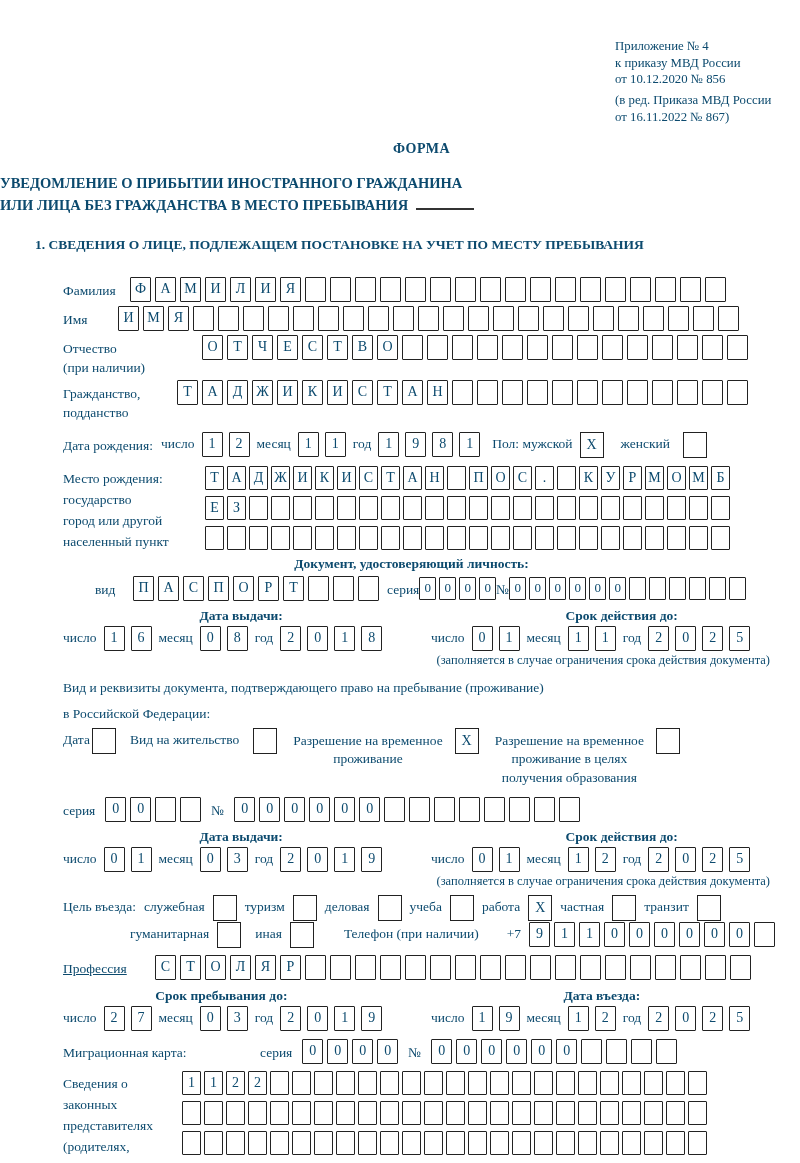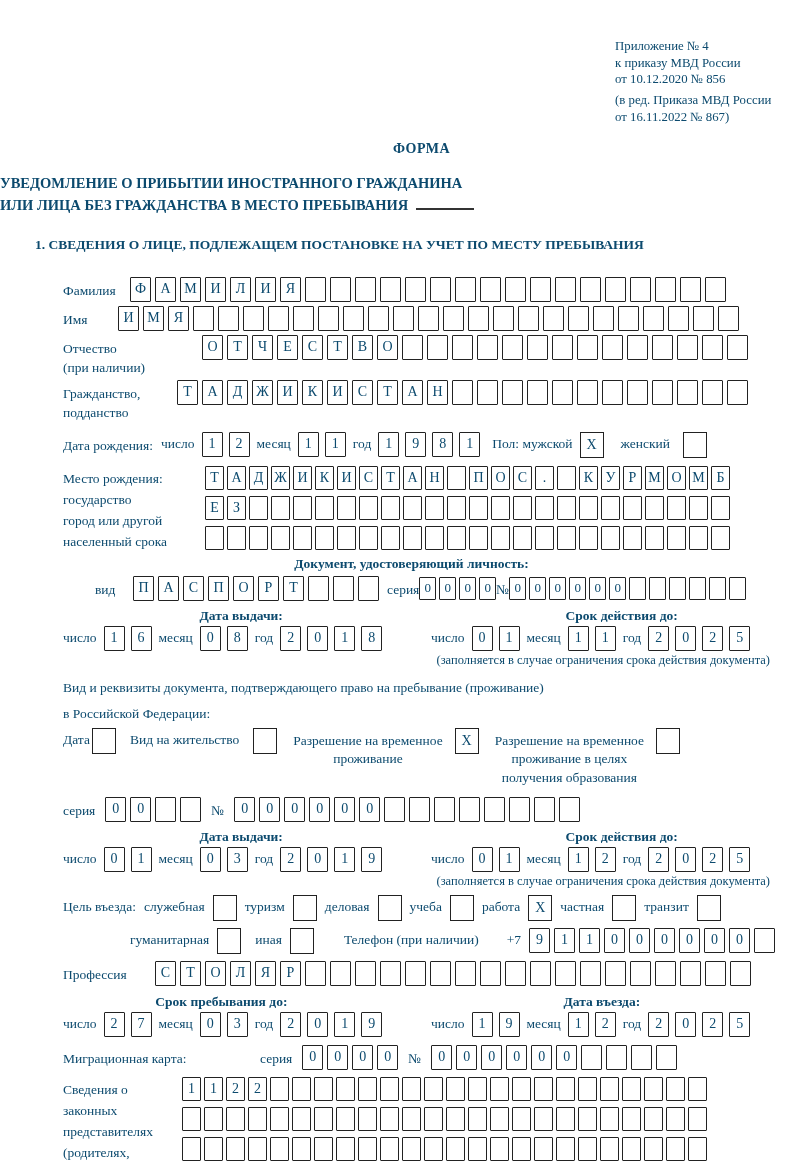--- a/index.html
+++ b/index.html
@@ -223,21 +223,21 @@
       <span class="w" style="margin-left:10px;">женский</span>
       <span class="checkbox" style="margin-left:6px;"></span>
     </div>
   </div>
 
   <div class="r" style="margin-top:8px;">
     <div class="lbl labels-col" style="width:142px;padding-top:2px;">
       <div>Место рождения:</div>
       <div>государство</div>
       <div>город или другой</div>
-      <div>населенный срока</div>
+      <div>населенный пункт</div>
     </div>
     <div class="rowsgap">
       <div class="cells md">
           <span class="cell">Т</span>
           <span class="cell">А</span>
           <span class="cell">Д</span>
           <span class="cell">Ж</span>
           <span class="cell">И</span>
           <span class="cell">К</span>
           <span class="cell">И</span>
@@ -507,21 +507,21 @@
     <span class="optlabel">учеба</span>
     <span class="checkbox"></span>
     <span class="optlabel">работа</span>
     <span class="checkbox">X</span>
     <span class="optlabel">частная</span>
     <span class="checkbox"></span>
     <span class="optlabel">транзит</span>
     <span class="checkbox"></span>
   </div>
 
-  <div class="r" style="margin-top:7px;gap:8px;">
+  <div class="r" style="margin-top:1px;gap:8px;">
     <span class="optlabel" style="margin-left:67px;">гуманитарная</span>
     <span class="checkbox"></span>
     <span class="optlabel" style="margin-left:6px;">иная</span>
     <span class="checkbox"></span>
     <span class="optlabel" style="margin-left:22px;">Телефон (при наличии)</span>
     <span class="optlabel" style="margin-left:20px;">+7</span>
     <span class="cells">
         <span class="cell">9</span>
         <span class="cell">1</span>
         <span class="cell">1</span>
@@ -529,21 +529,21 @@
         <span class="cell">0</span>
         <span class="cell">0</span>
         <span class="cell">0</span>
         <span class="cell">0</span>
         <span class="cell">0</span>
         <span class="cell"></span>
       </span>
   </div>
 
   <div class="r" style="margin-top:7px;">
-    <div class="lbl" style="width:92px;">Профессия</div>
+    <div class="lbl" style="width:92px;text-decoration:underline;">Профессия</div>
     <div class="cells">
         <span class="cell">С</span>
         <span class="cell">Т</span>
         <span class="cell">О</span>
         <span class="cell">Л</span>
         <span class="cell">Я</span>
         <span class="cell">Р</span>
         <span class="cell"></span>
         <span class="cell"></span>
         <span class="cell"></span>

